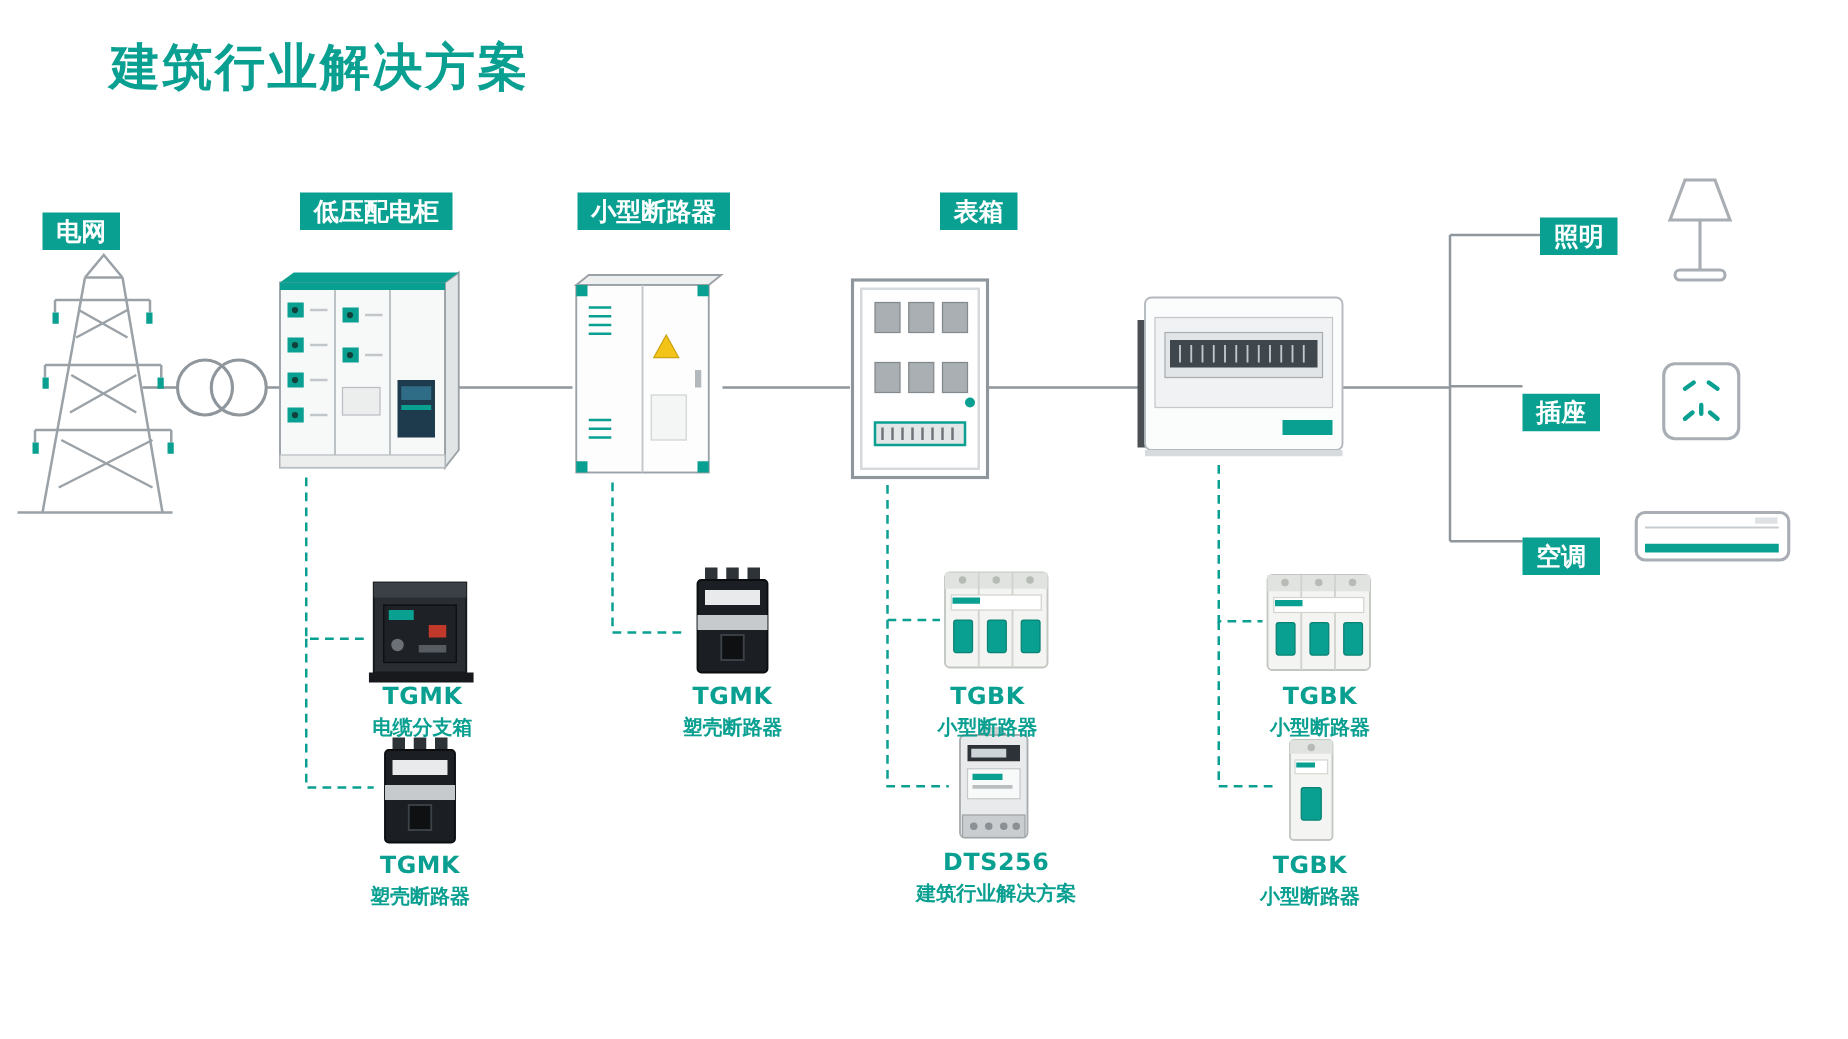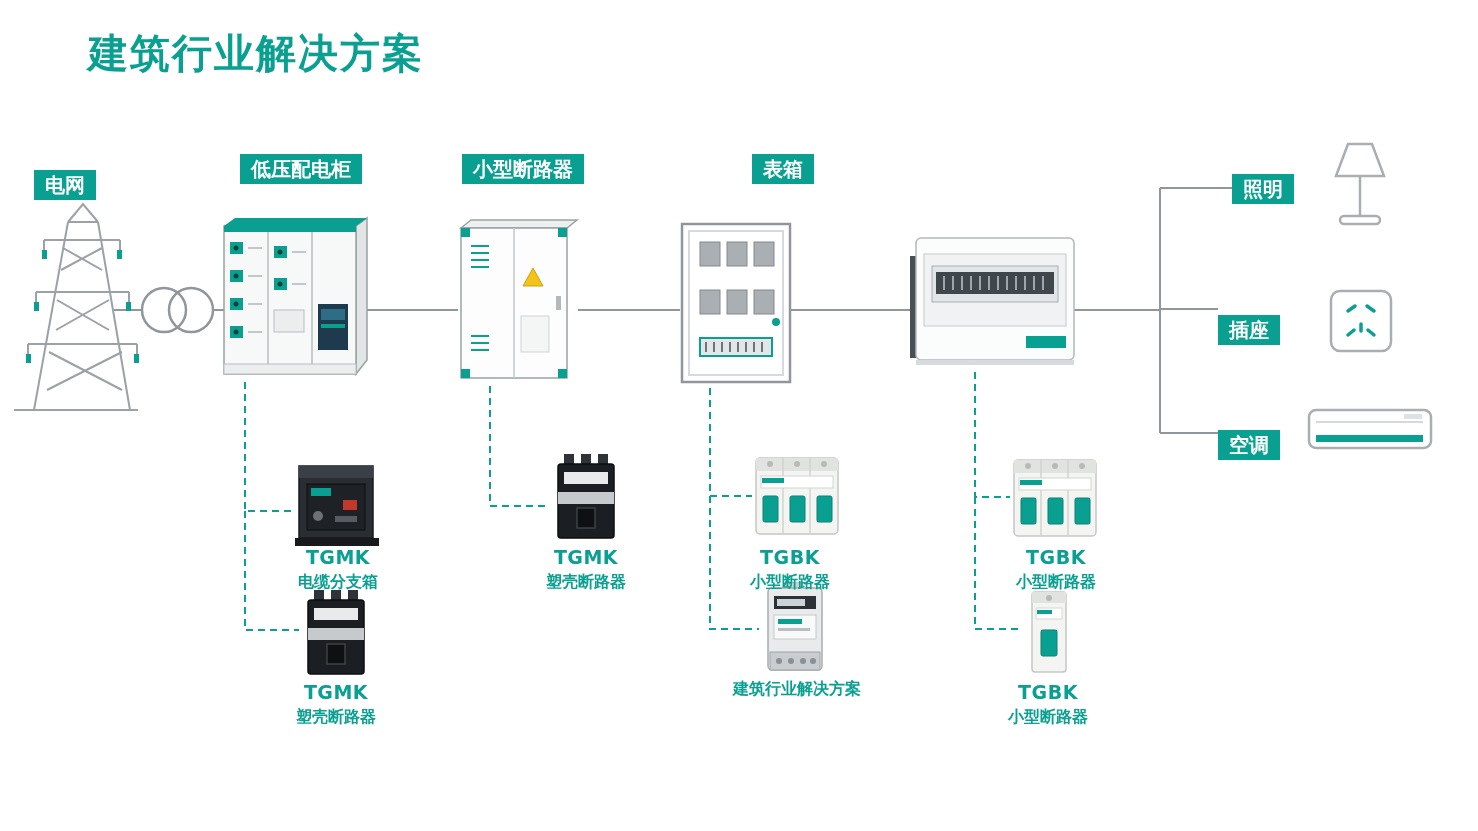--- a/index.html
+++ b/index.html
@@ -315,20 +315,21 @@
   </div>
   <div class="prod-label" style="left:506px;top:545px;width:160px;">
     <span class="model">TGMK</span>
     <span class="pname">塑壳断路器</span>
   </div>
   <div class="prod-label" style="left:700px;top:545px;width:180px;">
     <span class="model">TGBK</span>
     <span class="pname">小型断路器</span>
   </div>
   <div class="prod-label" style="left:697px;top:678px;width:200px;">
+    <span class="model">DTS256</span>
     <span class="pname">建筑行业解决方案</span>
   </div>
   <div class="prod-label" style="left:966px;top:545px;width:180px;">
     <span class="model">TGBK</span>
     <span class="pname">小型断路器</span>
   </div>
   <div class="prod-label" style="left:958px;top:680px;width:180px;">
     <span class="model">TGBK</span>
     <span class="pname">小型断路器</span>
   </div>

